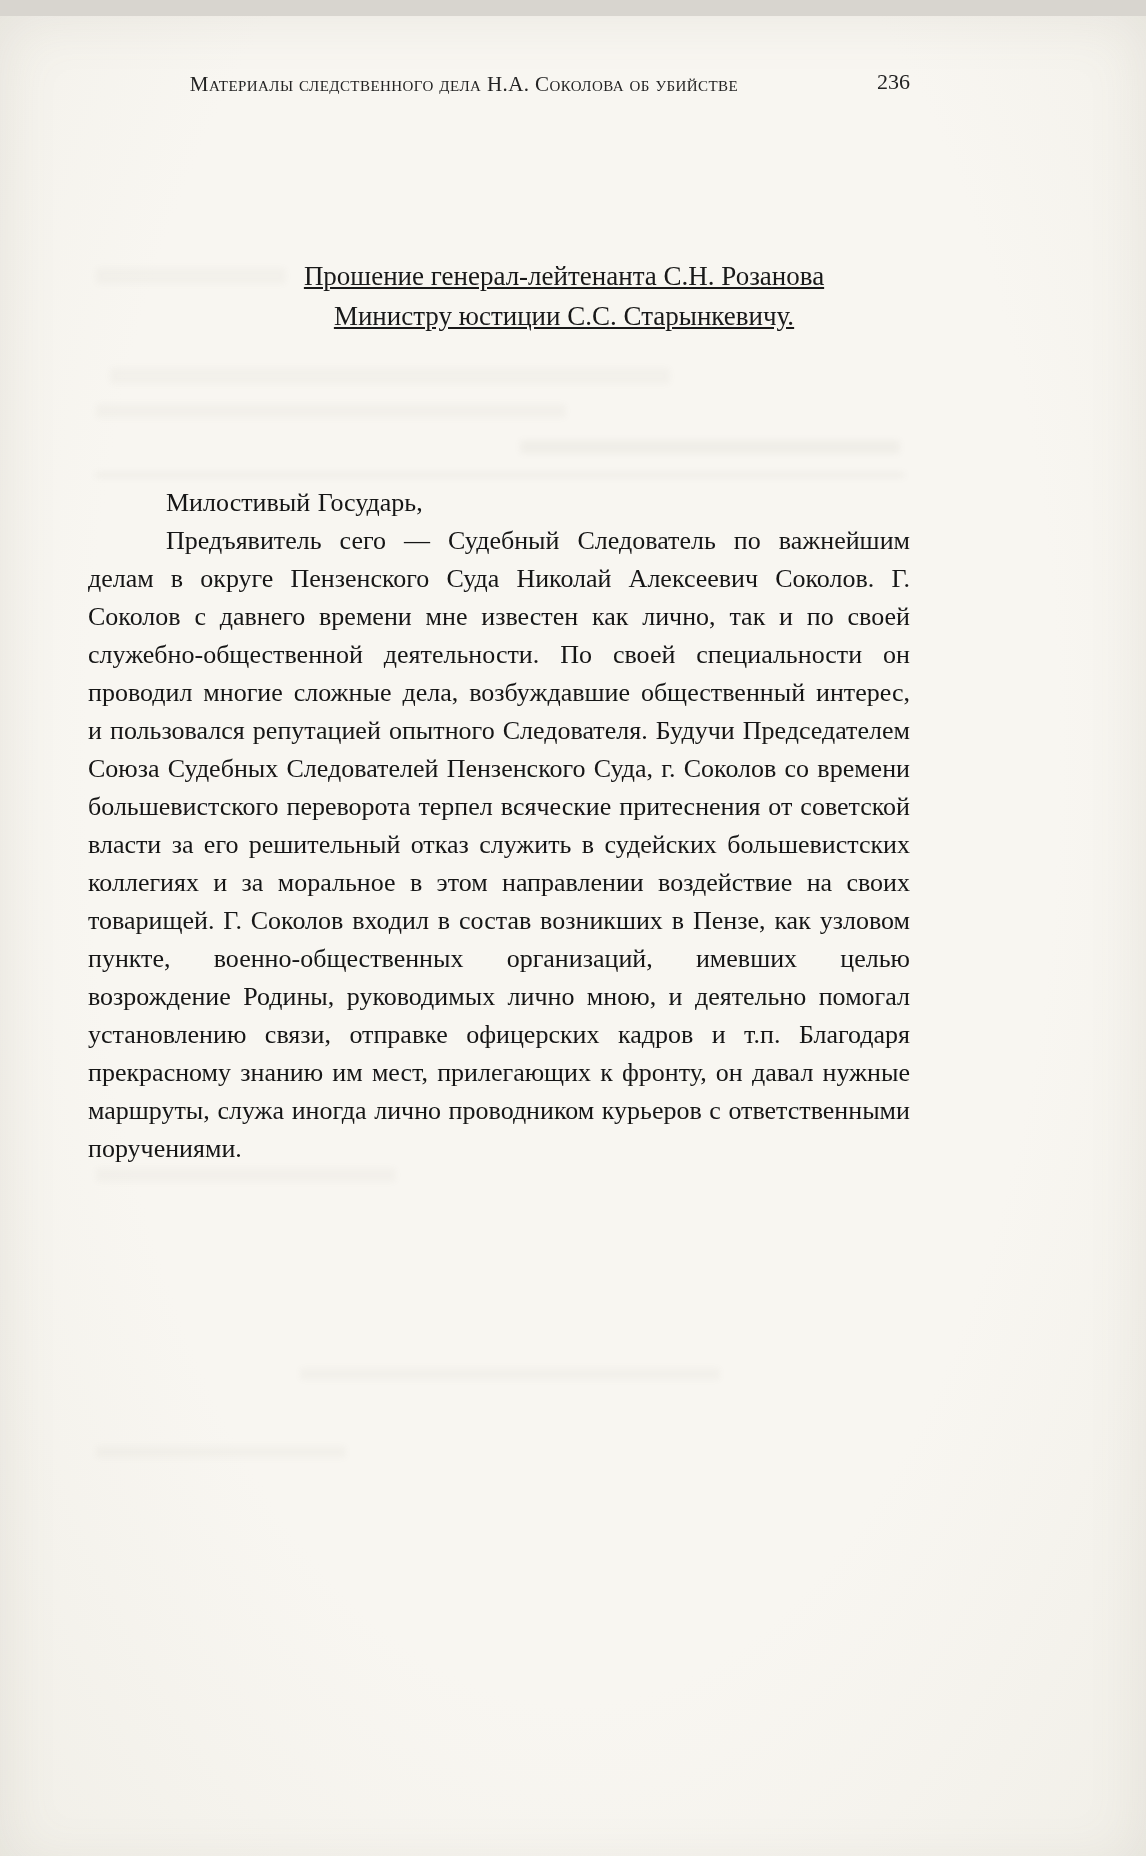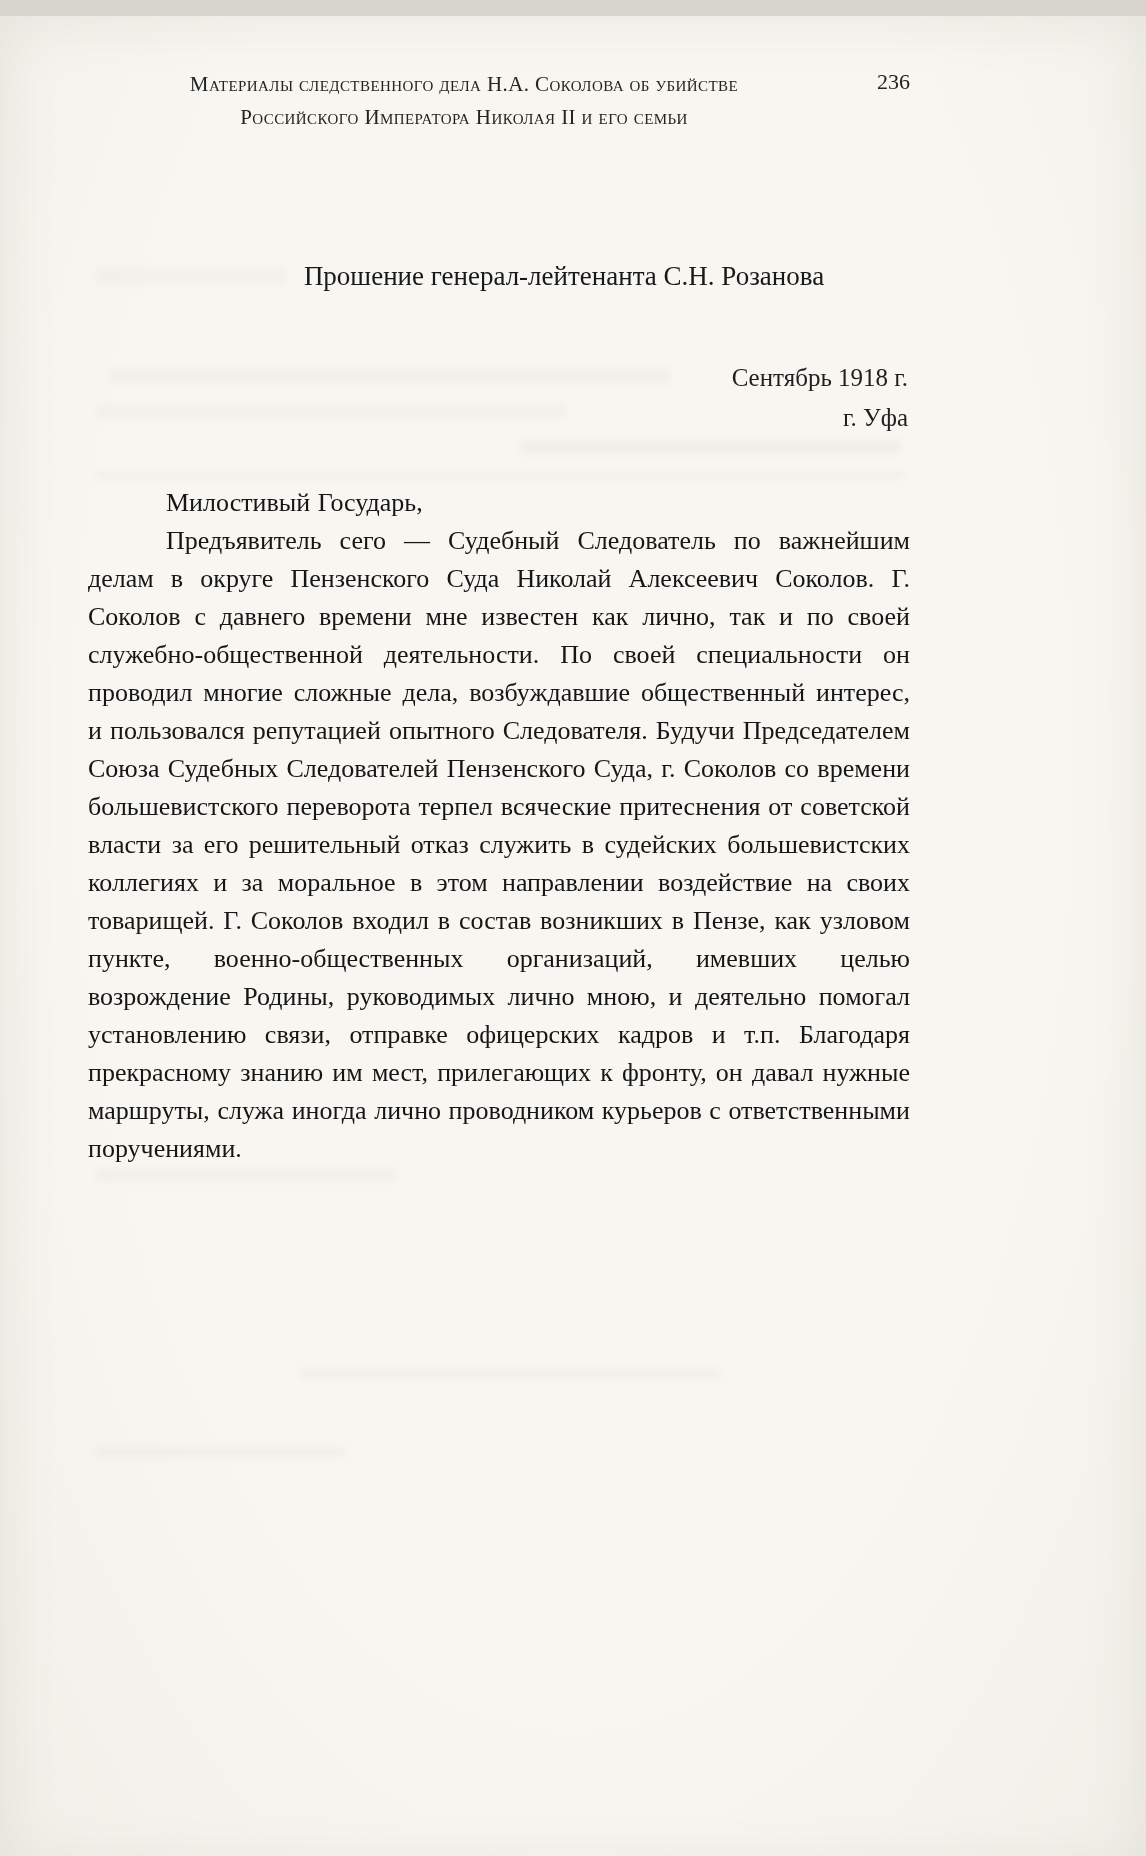--- a/index.html
+++ b/index.html
@@ -49,20 +49,21 @@
     position: absolute;
     top: 240px;
     left: 88px;
     width: 822px;
     padding-left: 130px;
     box-sizing: border-box;
     text-align: center;
     font-size: 27px;
     line-height: 40px;
     color: #191919;
+    text-decoration: underline;
   }
 
   
   .dateline {
     position: absolute;
     top: 342px;
     right: 238px;
     text-align: right;
     font-size: 25px;
     line-height: 40px;
@@ -110,32 +111,28 @@
   <div class="bleed light" style="top:388px; left:96px; width:470px; height:14px;"></div>
   <div class="bleed" style="top:424px; left:520px; width:380px; height:14px;"></div>
   <div class="bleed" style="top:456px; left:95px; width:810px; height:6px;"></div>
   <div class="bleed light" style="top:1152px; left:96px; width:300px; height:14px;"></div>
   <div class="bleed light" style="top:1352px; left:300px; width:420px; height:12px;"></div>
   <div class="bleed light" style="top:1430px; left:96px; width:250px; height:12px;"></div>
 
   <header class="running-head">
     <div class="rh-text">
       <div>Материалы следственного дела Н.А. Соколова об убийстве</div>
-      <div>Российского Императора Николая II и его семьи</div>
     </div>
     <div class="page-number">236</div>
   </header>
 
   <section class="doc-title">
     <div>Прошение генерал-лейтенанта С.Н. Розанова</div>
+    <div>Министру юстиции С.С. Старынкевичу.</div>
   </section>
 
-  <section class="dateline">
-    <div>Сентябрь 1918 г.</div>
-    <div>г. Уфа</div>
-  </section>
 
   <section class="body-text">
     <p class="salutation">Милостивый Государь,</p>
     <p>Предъявитель сего — Судебный Следователь по важнейшим делам в округе Пензенского Суда Николай Алексеевич Соколов. Г. Соколов с давнего времени мне известен как лично, так и по своей служебно-общественной деятельности. По своей специальности он проводил многие сложные дела, возбуждавшие общественный интерес, и пользовался репутацией опытного Следователя. Будучи Председателем Союза Судебных Следователей Пензенского Суда, г. Соколов со времени большевистского переворота терпел всяческие притеснения от советской власти за его решительный отказ служить в судейских большевистских коллегиях и за моральное в этом направлении воздействие на своих товарищей. Г. Соколов входил в состав возникших в Пензе, как узловом пункте, военно-общественных организаций, имевших целью возрождение Родины, руководимых лично мною, и деятельно помогал установлению связи, отправке офицерских кадров и т.п. Благодаря прекрасному знанию им мест, прилегающих к фронту, он давал нужные маршруты, служа иногда лично проводником курьеров с ответственными поручениями.</p>
   </section>
 
 </div>
 
 </body></html>

